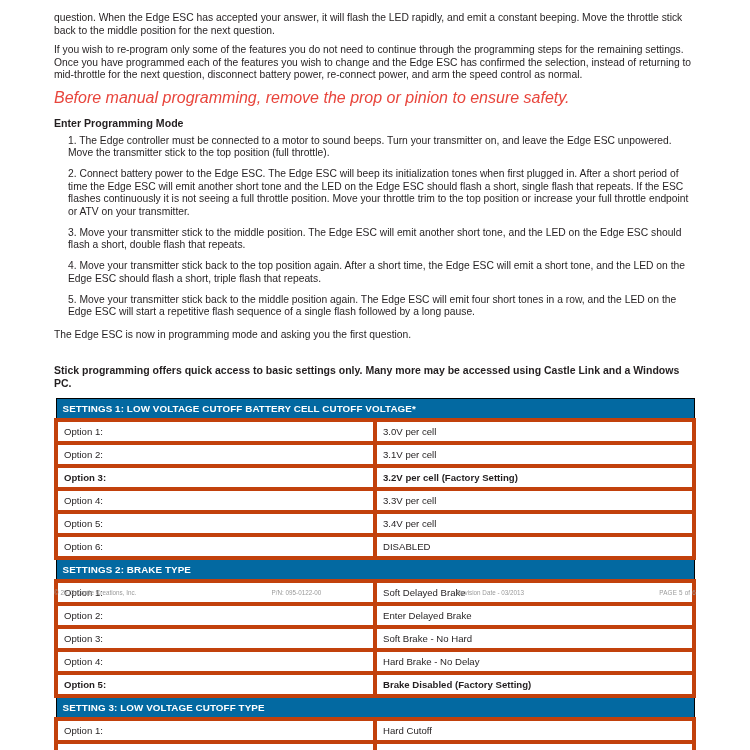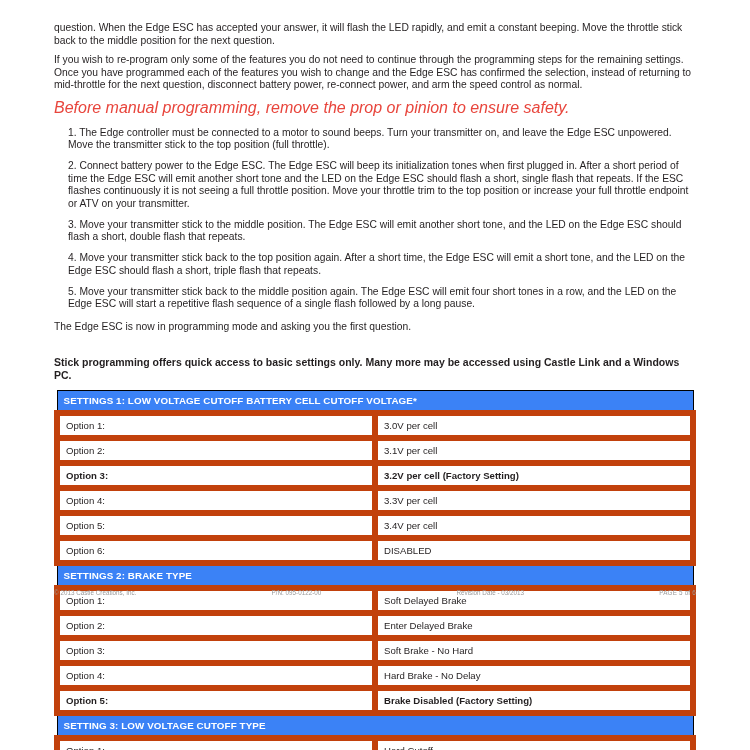--- a/index.html
+++ b/index.html
@@ -12,21 +12,21 @@
     background: #ffffff;
     font-family: "Liberation Sans", sans-serif;
     color: #231f20;
     overflow: hidden;
   }
   .page {
     position: relative;
     width: 750px;
     height: 608px;
     box-sizing: border-box;
-    padding: 22px 54px 0 54px;
+    padding: 12px 54px 0 54px;
   }
   p.body-text {
     margin: 0 0 7px 0;
     font-size: 10.3px;
     line-height: 12.6px;
     text-align: left;
     color: #231f20;
   }
   p.warning {
     margin: 10px 0 12px 0;
@@ -61,33 +61,33 @@
     font-weight: bold;
     color: #231f20;
   }
   table.settings {
     border-collapse: collapse;
     width: 100%;
     margin: 0;
     table-layout: fixed;
   }
   table.settings td {
-    border: 6px solid #c2410c;
+    border: 4px solid #c2410c;
     font-size: 9.6px;
     padding: 3px 5px 3px 6px;
     line-height: 11px;
     height: 13px;
     vertical-align: middle;
     color: #231f20;
   }
   table.settings td.opt-label {
     width: 88px;
   }
   tr.hdr td {
-    background: #3b82f6;
+    background: #0369a1;
     color: #ffffff;
     font-weight: bold;
     font-size: 9.8px;
     letter-spacing: 0.1px;
     border: 1px solid #000000;
     padding: 3px 5px 3px 6px;
   }
   td.bold {
     font-weight: bold;
   }
@@ -110,20 +110,21 @@
 </head>
 <body>
 
 <div class="page">
 
   <p class="body-text">question. When the Edge ESC has accepted your answer, it will flash the LED rapidly, and emit a constant beeping. Move the throttle stick back to the middle position for the next question.</p>
   <p class="body-text">If you wish to re-program only some of the features you do not need to continue through the programming steps for the remaining settings. Once you have programmed each of the features you wish to change and the Edge ESC has confirmed the selection, instead of returning to mid-throttle for the next question, disconnect battery power, re-connect power, and arm the speed control as normal.</p>
 
   <p class="warning">Before manual programming, remove the prop or pinion to ensure safety.</p>
 
+  <h2 class="section-head">Enter Programming Mode</h2>
 
   <p class="numbered">1.  The Edge controller must be connected to a motor to sound beeps. Turn your transmitter on, and leave the Edge ESC unpowered. Move the transmitter stick to the top position (full throttle).</p>
   <p class="numbered">2. Connect battery power to the Edge ESC. The Edge ESC will beep its initialization tones when first plugged in. After a short period of time the Edge ESC will emit another short tone and the LED on the Edge ESC should flash a short, single flash that repeats. If the ESC flashes continuously it is not seeing a full throttle position. Move your throttle trim to the top position or increase your full throttle endpoint or ATV on your transmitter.</p>
   <p class="numbered">3. Move your transmitter stick to the middle position. The Edge ESC will emit another short tone, and the LED on the Edge ESC should flash a short, double flash that repeats.</p>
   <p class="numbered">4. Move your transmitter stick back to the top position again. After a short time, the Edge ESC will emit a short tone, and the LED on the Edge ESC should flash a short, triple flash that repeats.</p>
   <p class="numbered">5. Move your transmitter stick back to the middle position again. The Edge ESC will emit four short tones in a row, and the LED on the Edge ESC will start a repetitive flash sequence of a single flash followed by a long pause.</p>
 
   <p class="plain">The Edge ESC is now in programming mode and asking you the first question.</p>
 
   <p class="stick-note">Stick programming offers quick access to basic settings only. Many more may be accessed using Castle Link and a Windows PC.</p>

